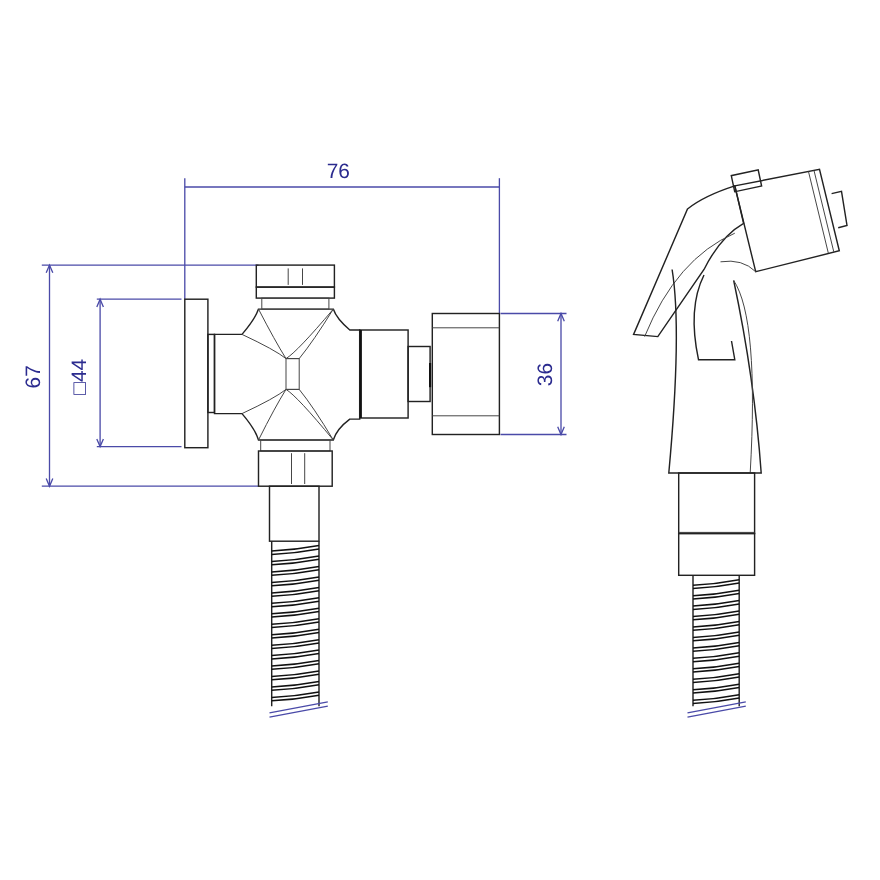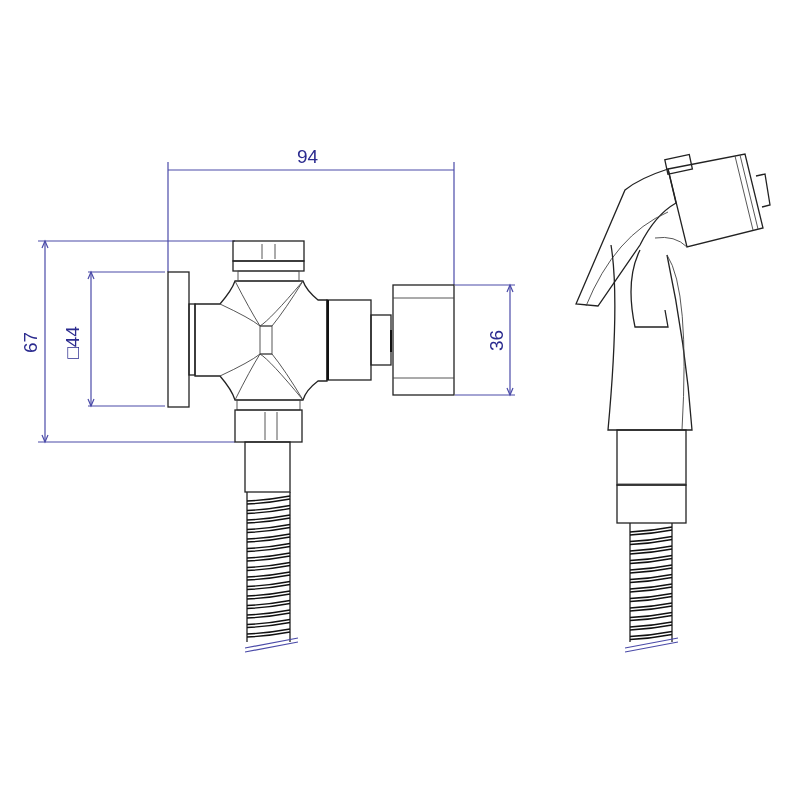--- a/index.html
+++ b/index.html
@@ -130,16 +130,16 @@
       <path class="lnb" d="M630 627 Q651 626 672 622 M630 630 Q651 629 672 625" style="stroke-width:1.4"></path>
       <path class="lnb" d="M630 636.5 Q651 635.5 672 631.5 M630 639.5 Q651 638.5 672 634.5" style="stroke-width:1.4"></path>
     </g>
 
   <g>
     <path class="dim" d="M245 648 L298 638 M245 652 L298 642"></path>
     <path class="dim" d="M625 648 L678 638 M625 652 L678 642"></path>
   </g>
 </svg>
 
-<div class="label" style="left:297px; top:147px;">94</div>
+<div class="label" style="left:297px; top:147px;">76</div>
 <div class="label rot" style="left:20px; top:333px;">67</div>
 <div class="label rot" style="left:56px; top:333px;">□44</div>
 <div class="label rot" style="left:486px; top:331px;">36</div>
 
 </body></html>

